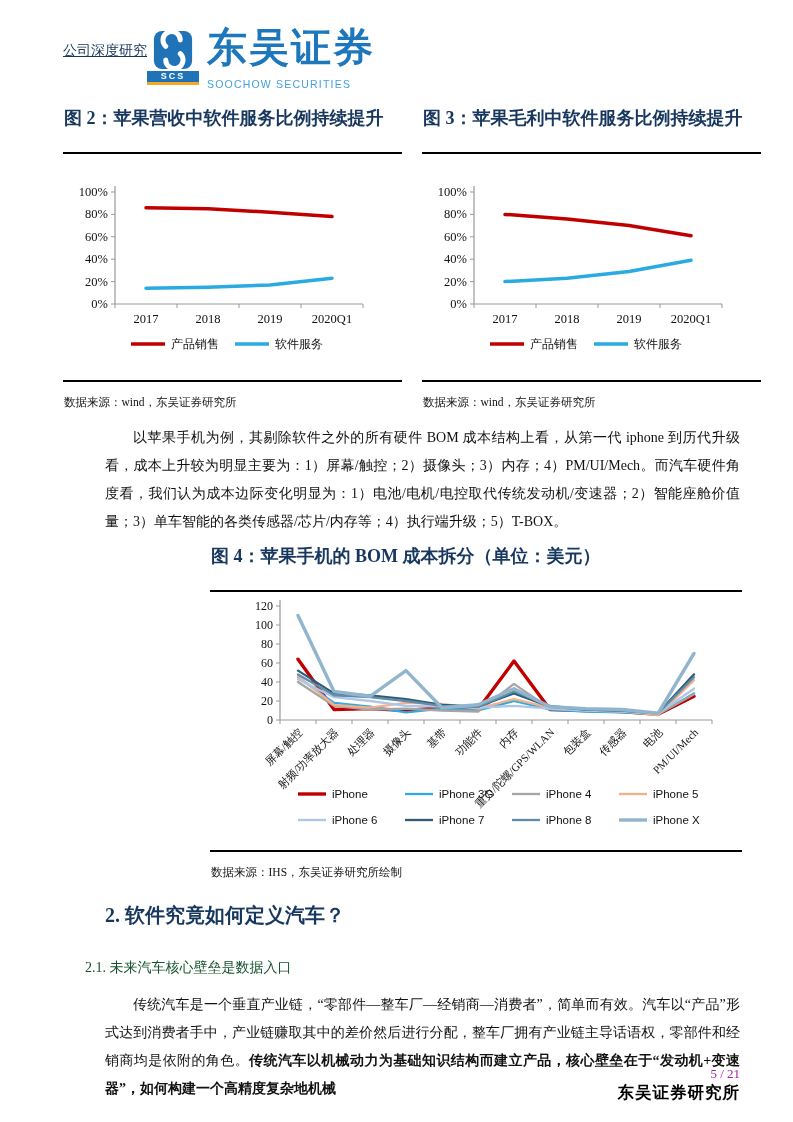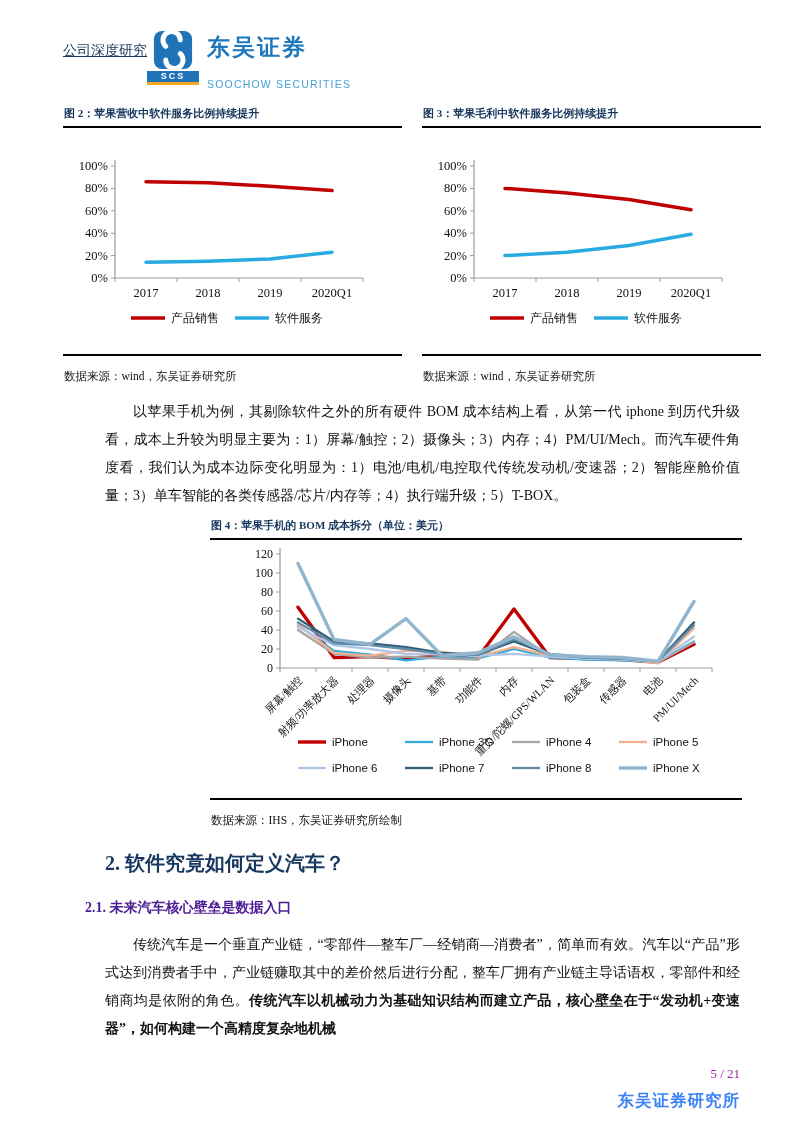--- a/index.html
+++ b/index.html
@@ -11,39 +11,39 @@
   }
   
   .header { display:flex; align-items:flex-start; }
   .report-type { color:#17375E; font-size:14px; text-decoration:underline; padding-top:12px; }
   .logo-row { display:flex; gap:8px; align-items:flex-start; }
   .logo-mark { display:flex; flex-direction:column; align-items:center; }
   .logo-scs { width:52px; background:#2173B8; color:#fff; font-family:"Liberation Sans",sans-serif;
     font-weight:bold; font-size:9px; letter-spacing:2px; text-align:center; line-height:11px;
     border-bottom:3px solid #F7A823; margin-top:1px; }
   .brand-cn { color:#1C77BC; font-family:"Liberation Sans",sans-serif; font-weight:bold;
-    font-size:23px; line-height:34px; letter-spacing:2px; }
+    font-size:40px; line-height:34px; letter-spacing:2px; }
   .brand-en { color:#45A1D8; font-family:"Liberation Sans",sans-serif; font-size:10.5px;
     letter-spacing:1.2px; margin-top:14px; }
   
   .figures-row { display:flex; gap:20px; margin-top:16px; }
   .figure { width:339px; }
-  .fig-title { color:#17375E; font-weight:bold; font-size:11px; padding:0 0 5px 1px; }
+  .fig-title { color:#17375E; font-weight:bold; font-size:18px; padding:0 0 22px 1px; }
   .chart-box { border-top:2.5px solid #000; border-bottom:2.5px solid #000; padding:4px 0 0 0; }
   .fig-source { font-size:11.5px; padding:13px 0 0 1px; }
   .figure-wide { width:532px; margin-left:147px; margin-top:8px; }
   
   .para { margin:14px 0 0 42px; width:635px; font-size:14px; line-height:28px;
     text-align:justify; text-indent:2em; }
   .h2 { color:#17375E; font-weight:bold; font-size:20px; margin:22px 0 0 42px; }
-  .h21 { color:#4c1d95; font-weight:bold; font-size:14px; margin:22px 0 0 22px; }
+  .h21 { color:#14532d; font-weight:normal; font-size:14px; margin:30px 0 0 22px; }
   .para b { font-weight:bold; }
   .footer { position:absolute; right:53px; top:1034px; text-align:right; }
   .page-num { color:#a21caf; font-weight:normal; font-size:13px;margin-top:32px; }
-  .institute { color:#3b82f6; font-weight:bold; font-size:16.5px; margin-top:8px; letter-spacing:1px; }
+  .institute { color:#000000; font-weight:bold; font-size:16.5px; letter-spacing:1px; }
   svg text { fill:#111; }
 </style>
 </head>
 <body>
 
 <div class="page">
 
   <div class="header">
     <div class="report-type">公司深度研究</div>
     <div class="logo-row">

